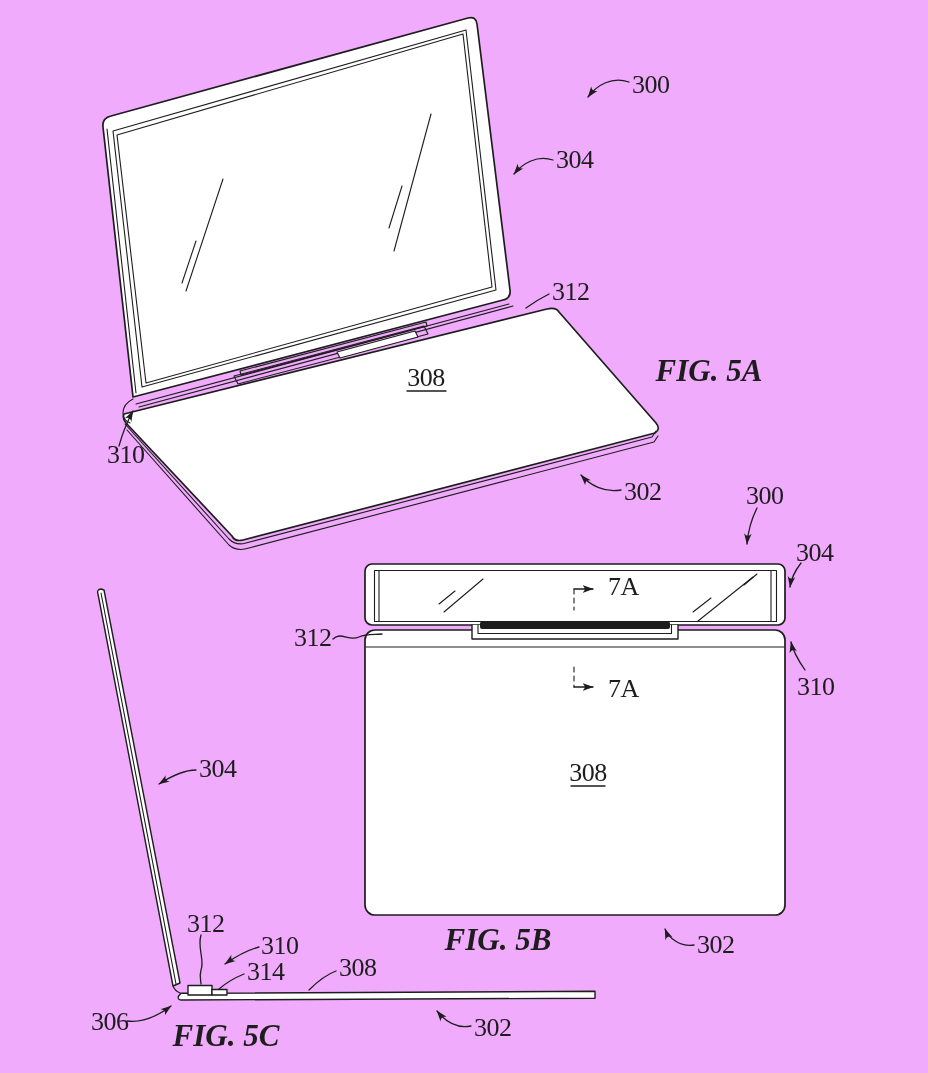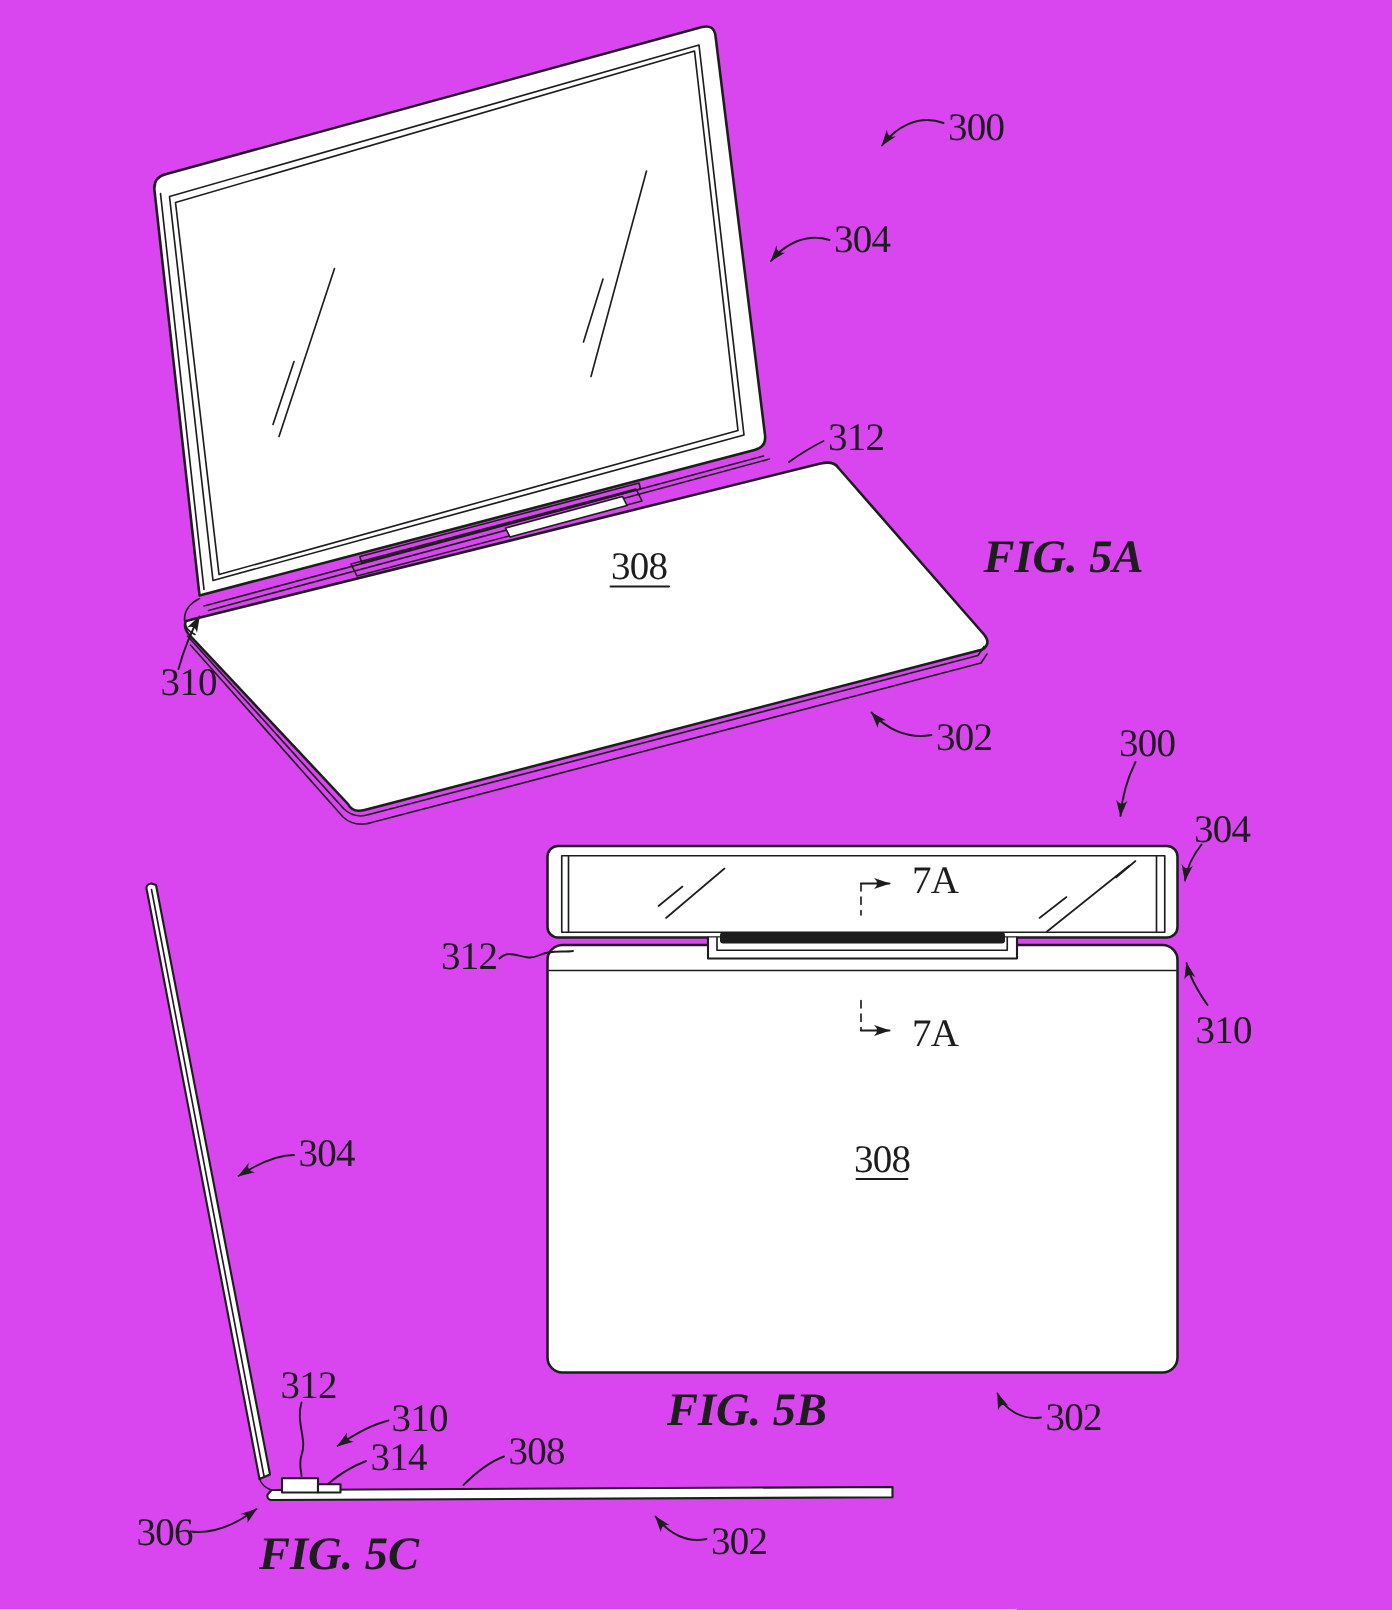--- a/index.html
+++ b/index.html
@@ -1,17 +1,17 @@
 <!DOCTYPE html>
 <html style="--ink: #1d1d1d;"><head>
 <meta charset="utf-8">
 <style>
   :root { --ink:#1d1d1d; }
   html,body { margin:0; padding:0; background:#fff; }
-  .sheet { width:928px; height:1073px; background:#d946ef; position:relative; overflow:hidden; }
+  .sheet { width:928px; height:1073px; background:#f0abfc; position:relative; overflow:hidden; }
   svg { display:block; }
   .st  { stroke:var(--ink); fill:none; stroke-width:1.7; stroke-linejoin:round; stroke-linecap:round; }
   .thin{ stroke:var(--ink); fill:none; stroke-width:1.1; stroke-linejoin:round; stroke-linecap:round; }
   .med { stroke:var(--ink); fill:none; stroke-width:1.4; stroke-linejoin:round; stroke-linecap:round; }
   .fw  { fill:#fff; }
   .bar { fill:var(--ink); }
   .dash{ stroke-dasharray:5 4; }
   .lead{ stroke:var(--ink); fill:none; stroke-width:1.3; stroke-linecap:round; }
   text { fill:var(--ink); }
   .ref { font:26px "Liberation Serif","DejaVu Serif",serif; letter-spacing:-0.5px; }

